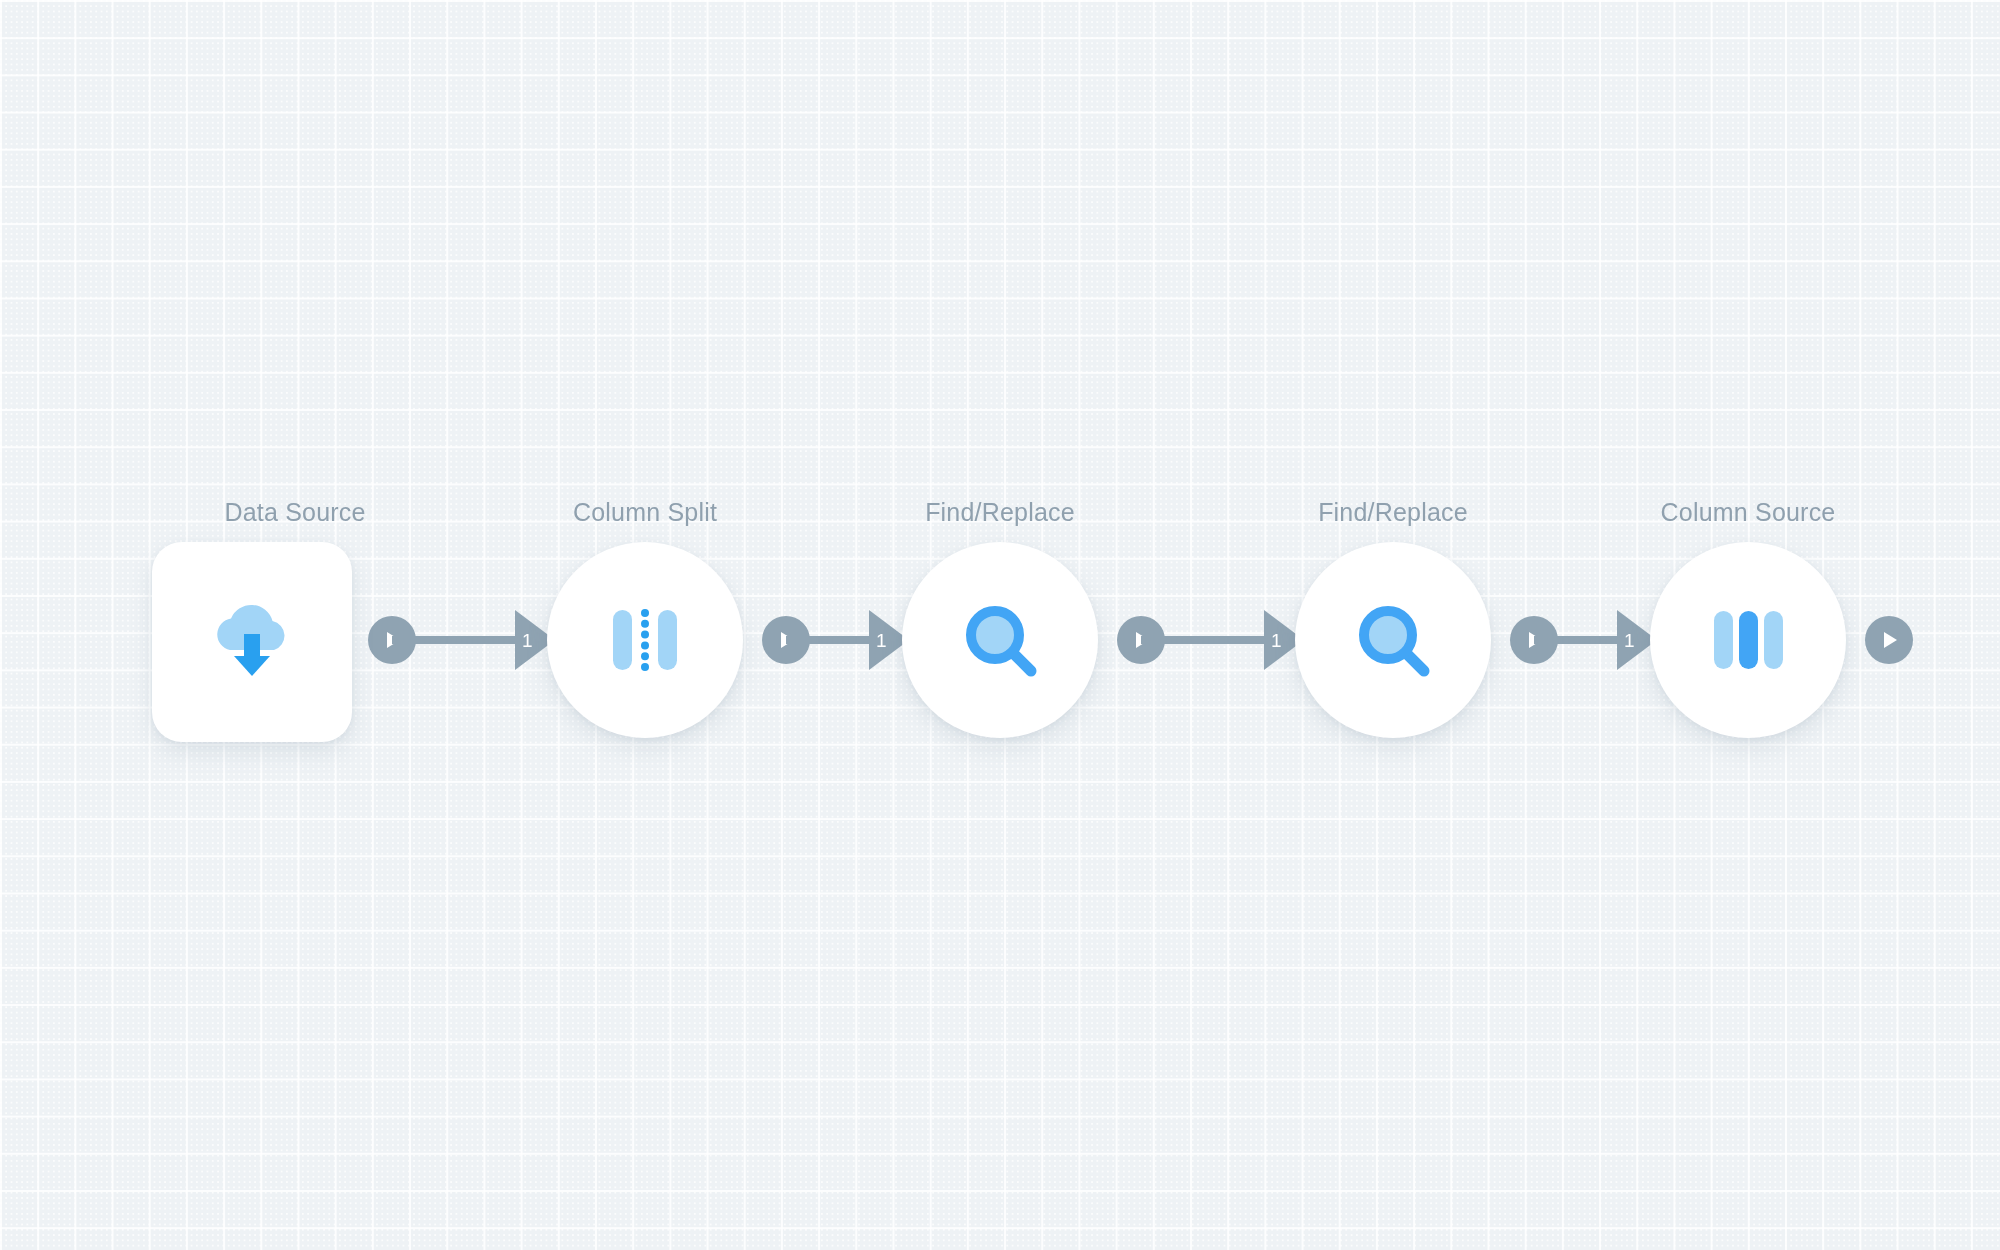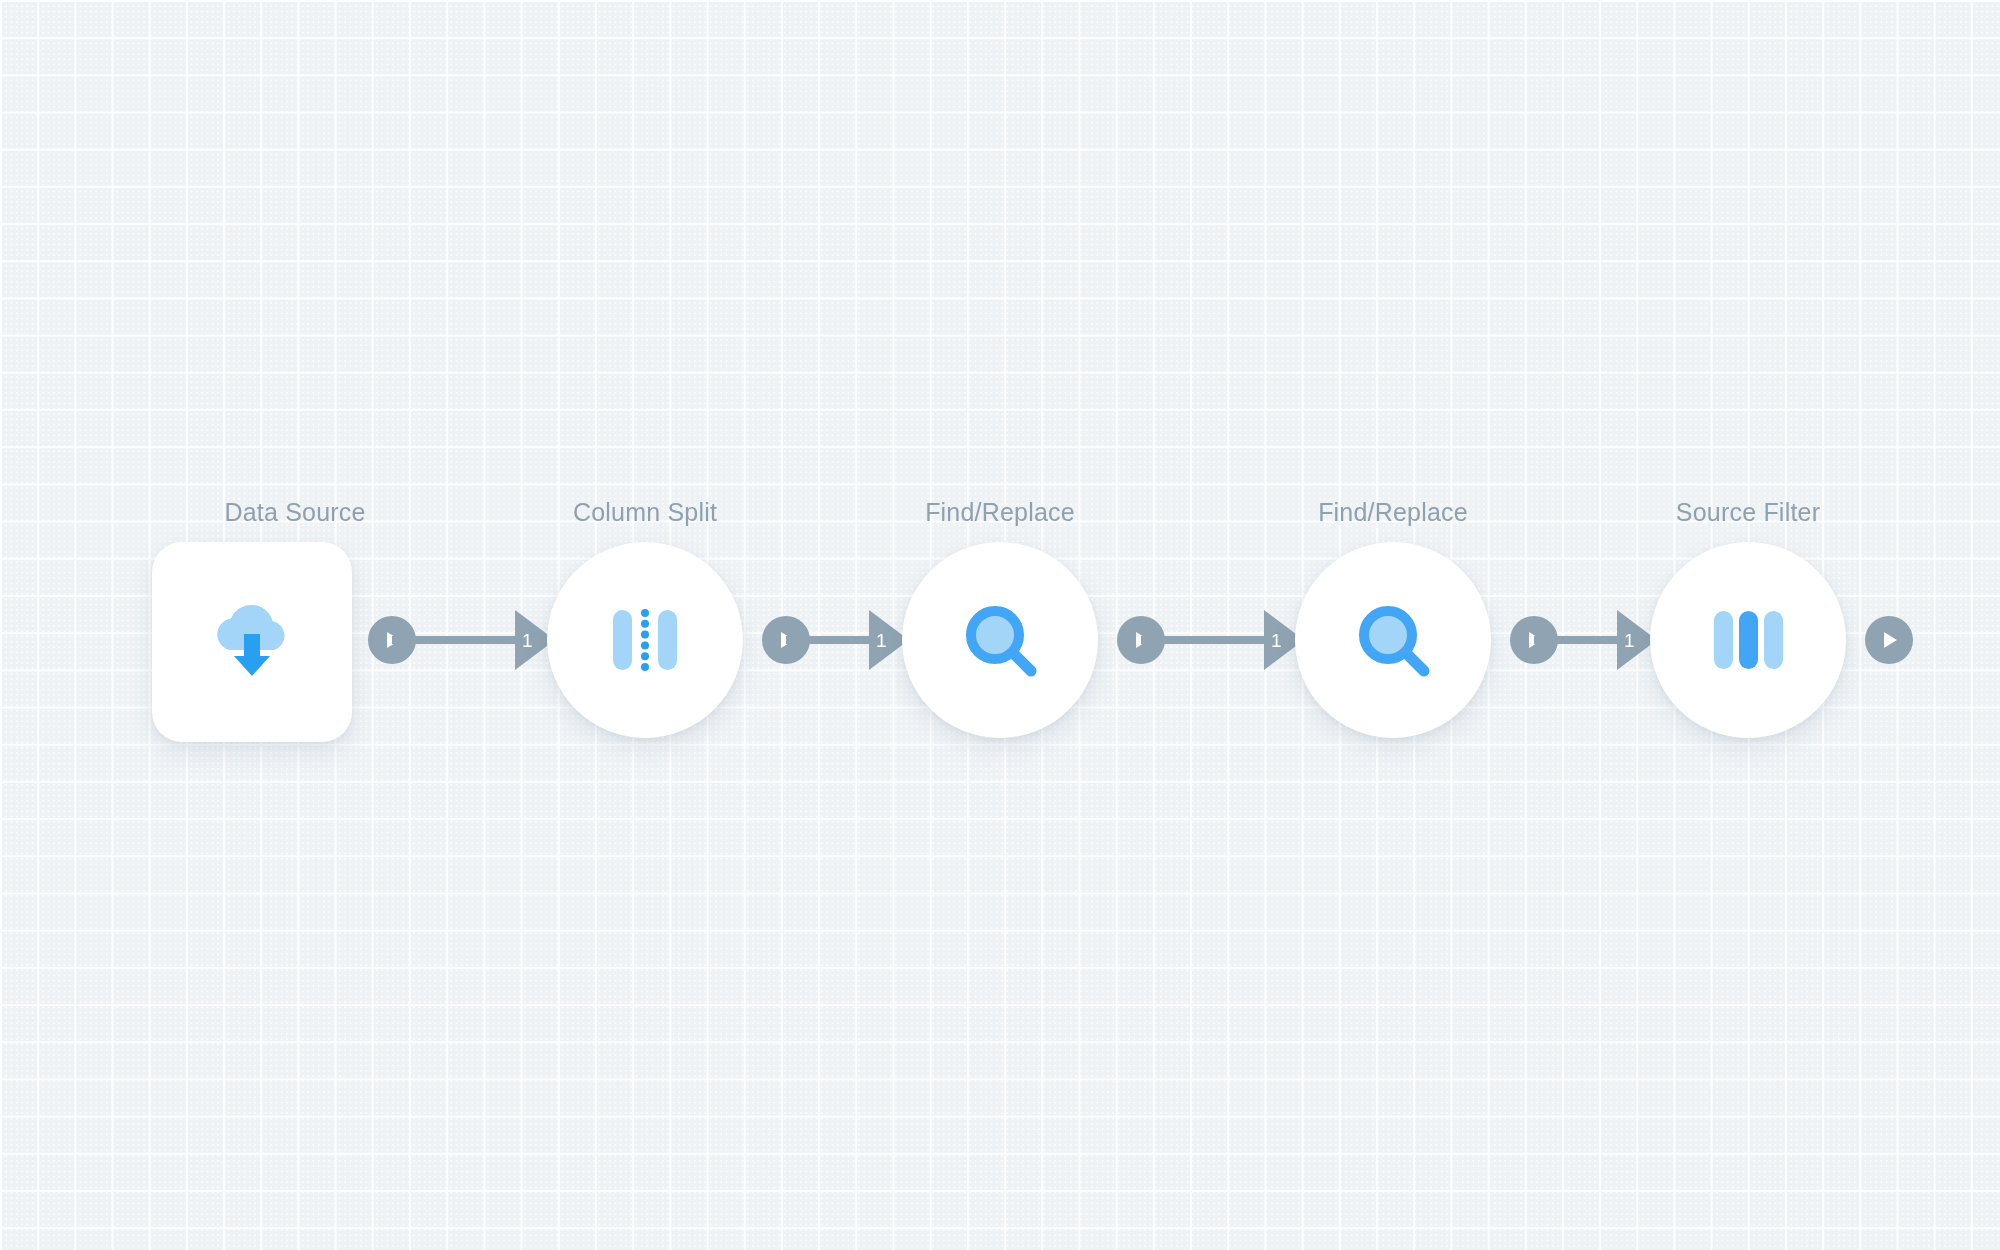--- a/index.html
+++ b/index.html
@@ -178,21 +178,21 @@
       <div class="node-label" style="top: 500px; color: rgb(143, 160, 174);">Find/Replace</div>
       <div class="node-body circle" style="top: 542px; width: 196px; height: 196px; background: rgb(255, 255, 255);">
         <span class="icon-wrap"><svg width="104" height="104" viewBox="0 0 104 104">
             <line x1="63" y1="63" x2="83" y2="83" stroke="#42a5f5" stroke-width="11" stroke-linecap="round"></line>
             <circle cx="47" cy="47" r="24" fill="#a2d5f7"></circle>
             <circle cx="47" cy="47" r="24" fill="none" stroke="#42a5f5" stroke-width="10"></circle>
           </svg></span>
       </div>
     </div>
     <div class="node-group" style="left: 1748px;">
-      <div class="node-label" style="top: 500px; color: rgb(143, 160, 174);">Source Filter</div>
+      <div class="node-label" style="top: 500px; color: rgb(143, 160, 174);">Column Source</div>
       <div class="node-body circle" style="top: 542px; width: 196px; height: 196px; background: rgb(255, 255, 255);">
         <span class="icon-wrap"><svg width="104" height="104" viewBox="0 0 104 104">
             <rect x="18" y="23" width="19" height="58" rx="9.5" fill="#a2d5f7"></rect>
             <rect x="43" y="23" width="19" height="58" rx="9.5" fill="#42a5f5"></rect>
             <rect x="68" y="23" width="19" height="58" rx="9.5" fill="#a2d5f7"></rect>
           </svg></span>
       </div>
     </div>
   </div>
 

